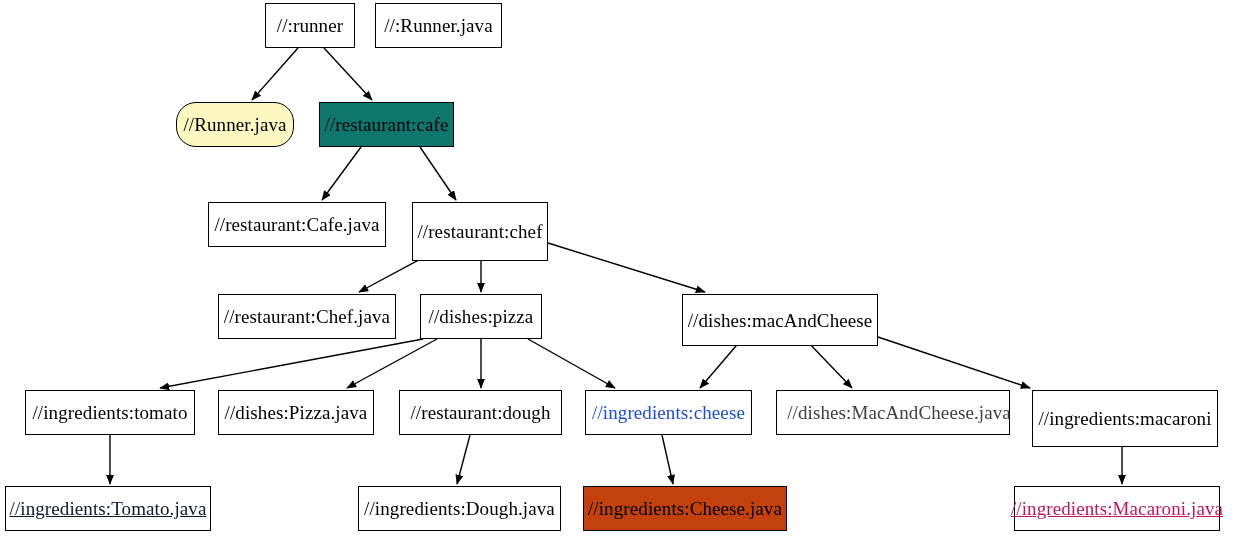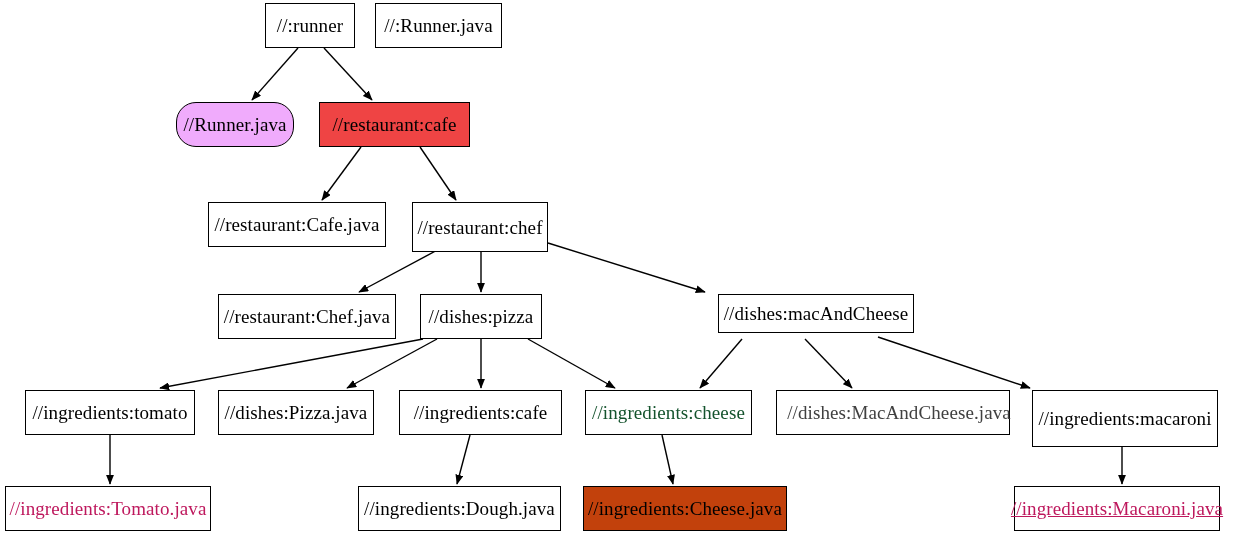--- a/index.html
+++ b/index.html
@@ -84,61 +84,61 @@
       </g>
   </svg>
 
   <div id="node-layer">
       <div class="node" style="left: 265px; top: 3px; width: 90px; height: 45px; background: rgb(255, 255, 255); border-color: rgb(0, 0, 0);">
         <span class="node-label" style="color: rgb(0, 0, 0);">//:runner</span>
       </div>
       <div class="node" style="left: 375px; top: 3px; width: 127px; height: 45px; background: rgb(255, 255, 255); border-color: rgb(0, 0, 0);">
         <span class="node-label" style="color: rgb(0, 0, 0);">//:Runner.java</span>
       </div>
-      <div class="node" style="left: 176px; top: 102px; width: 118px; height: 45px; background: #f0abfc; border-color: rgb(0, 0, 0); border-radius: 20px;">
+      <div class="node" style="left: 176px; top: 102px; width: 118px; height: 45px; background: #fef9c3; border-color: rgb(0, 0, 0); border-radius: 20px;">
         <span class="node-label" style="color: rgb(0, 0, 0);">//Runner.java</span>
       </div>
-      <div class="node" style="left: 319px; top: 102px; width: 151px; height: 45px; background: #ef4444; border-color: rgb(0, 0, 0);">
+      <div class="node" style="left: 319px; top: 102px; width: 135px; height: 45px; background: #0f766e; border-color: rgb(0, 0, 0);">
         <span class="node-label" style="color: rgb(0, 0, 0);">//restaurant:cafe</span>
       </div>
       <div class="node" style="left: 208px; top: 202px; width: 178px; height: 45px; background: rgb(255, 255, 255); border-color: rgb(0, 0, 0);">
         <span class="node-label" style="color: rgb(0, 0, 0);">//restaurant:Cafe.java</span>
       </div>
-      <div class="node" style="left: 412px; top: 202px; width: 136px; height: 50px; background: rgb(255, 255, 255); border-color: rgb(0, 0, 0);">
+      <div class="node" style="left: 412px; top: 202px; width: 136px; height: 59px; background: rgb(255, 255, 255); border-color: rgb(0, 0, 0);">
         <span class="node-label" style="color: rgb(0, 0, 0);">//restaurant:chef</span>
       </div>
       <div class="node" style="left: 218px; top: 294px; width: 178px; height: 45px; background: rgb(255, 255, 255); border-color: rgb(0, 0, 0);">
         <span class="node-label" style="color: rgb(0, 0, 0);">//restaurant:Chef.java</span>
       </div>
       <div class="node" style="left: 420px; top: 294px; width: 122px; height: 45px; background: rgb(255, 255, 255); border-color: rgb(0, 0, 0);">
         <span class="node-label" style="color: rgb(0, 0, 0);">//dishes:pizza</span>
       </div>
-      <div class="node" style="left: 718px; top: 294px; width: 196px; height: 39px; background: rgb(255, 255, 255); border-color: rgb(0, 0, 0);">
+      <div class="node" style="left: 682px; top: 294px; width: 196px; height: 52px; background: rgb(255, 255, 255); border-color: rgb(0, 0, 0);">
         <span class="node-label" style="color: rgb(0, 0, 0);">//dishes:macAndCheese</span>
       </div>
       <div class="node" style="left: 25px; top: 390px; width: 170px; height: 45px; background: rgb(255, 255, 255); border-color: rgb(0, 0, 0);">
         <span class="node-label" style="color: rgb(0, 0, 0);">//ingredients:tomato</span>
       </div>
       <div class="node" style="left: 218px; top: 390px; width: 156px; height: 45px; background: rgb(255, 255, 255); border-color: rgb(0, 0, 0);">
         <span class="node-label" style="color: rgb(0, 0, 0);">//dishes:Pizza.java</span>
       </div>
       <div class="node" style="left: 399px; top: 390px; width: 163px; height: 45px; background: rgb(255, 255, 255); border-color: rgb(0, 0, 0);">
-        <span class="node-label" style="color: rgb(0, 0, 0);">//ingredients:cafe</span>
+        <span class="node-label" style="color: rgb(0, 0, 0);">//restaurant:dough</span>
       </div>
       <div class="node" style="left: 585px; top: 390px; width: 167px; height: 45px; background: rgb(255, 255, 255); border-color: rgb(0, 0, 0);">
-        <span class="node-label" style="color: #14532d;">//ingredients:cheese</span>
+        <span class="node-label" style="color: #1d4ed8;">//ingredients:cheese</span>
       </div>
       <div class="node" style="left: 776px; top: 390px; width: 234px; height: 45px; background: rgb(255, 255, 255); border-color: rgb(0, 0, 0);">
         <span class="node-label" style="color: #404040; margin-left: 12px;">//dishes:MacAndCheese.java</span>
       </div>
       <div class="node" style="left: 1032px; top: 390px; width: 186px; height: 57px; background: rgb(255, 255, 255); border-color: rgb(0, 0, 0);">
         <span class="node-label" style="color: rgb(0, 0, 0);">//ingredients:macaroni</span>
       </div>
       <div class="node" style="left: 5px; top: 486px; width: 206px; height: 45px; background: rgb(255, 255, 255); border-color: rgb(0, 0, 0);">
-        <span class="node-label" style="color: #be185d;">//ingredients:Tomato.java</span>
+        <span class="node-label" style="color: #0f172a; text-decoration: underline;">//ingredients:Tomato.java</span>
       </div>
       <div class="node" style="left: 358px; top: 486px; width: 203px; height: 45px; background: rgb(255, 255, 255); border-color: rgb(0, 0, 0);">
         <span class="node-label" style="color: rgb(0, 0, 0);">//ingredients:Dough.java</span>
       </div>
       <div class="node" style="left: 583px; top: 486px; width: 204px; height: 45px; background: #c2410c; border-color: rgb(0, 0, 0);">
         <span class="node-label" style="color: rgb(0, 0, 0);">//ingredients:Cheese.java</span>
       </div>
       <div class="node" style="left: 1014px; top: 486px; width: 206px; height: 45px; background: rgb(255, 255, 255); border-color: rgb(0, 0, 0);">
         <span class="node-label" style="color: #be185d; text-decoration: underline;">//ingredients:Macaroni.java</span>
       </div>

